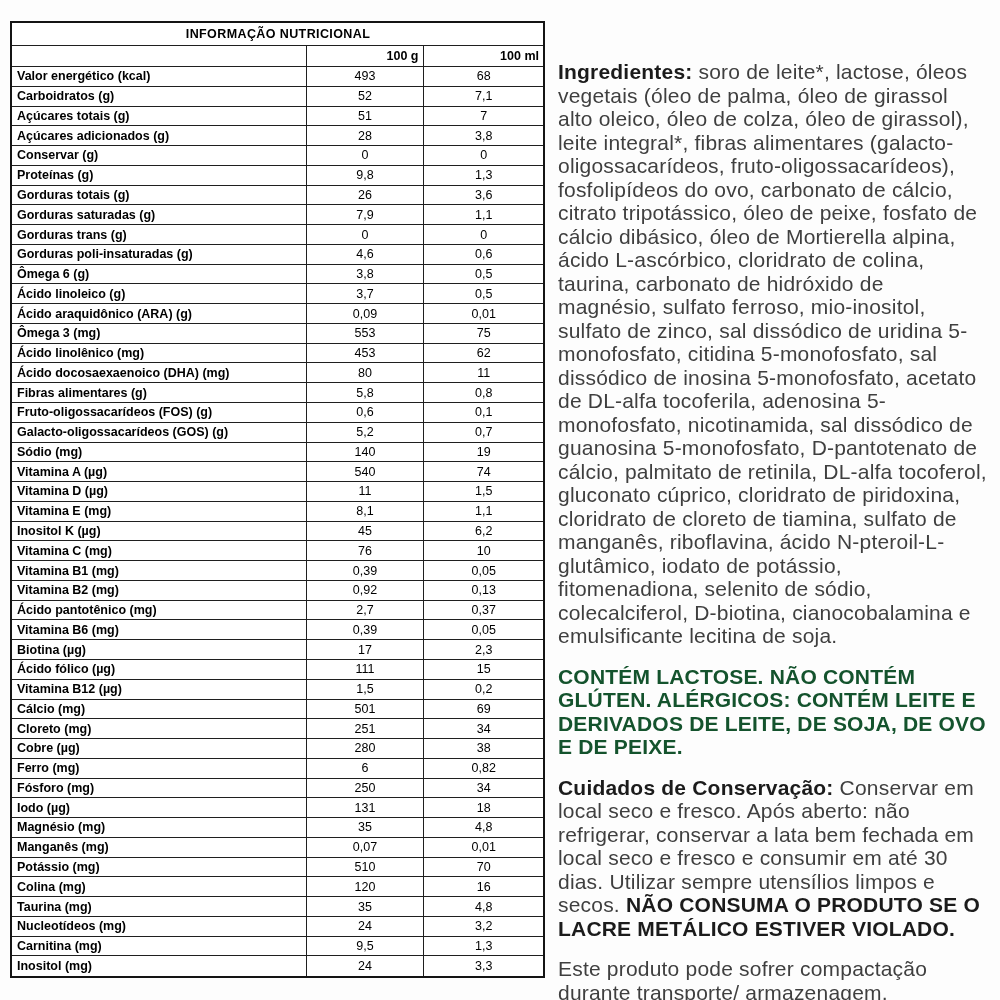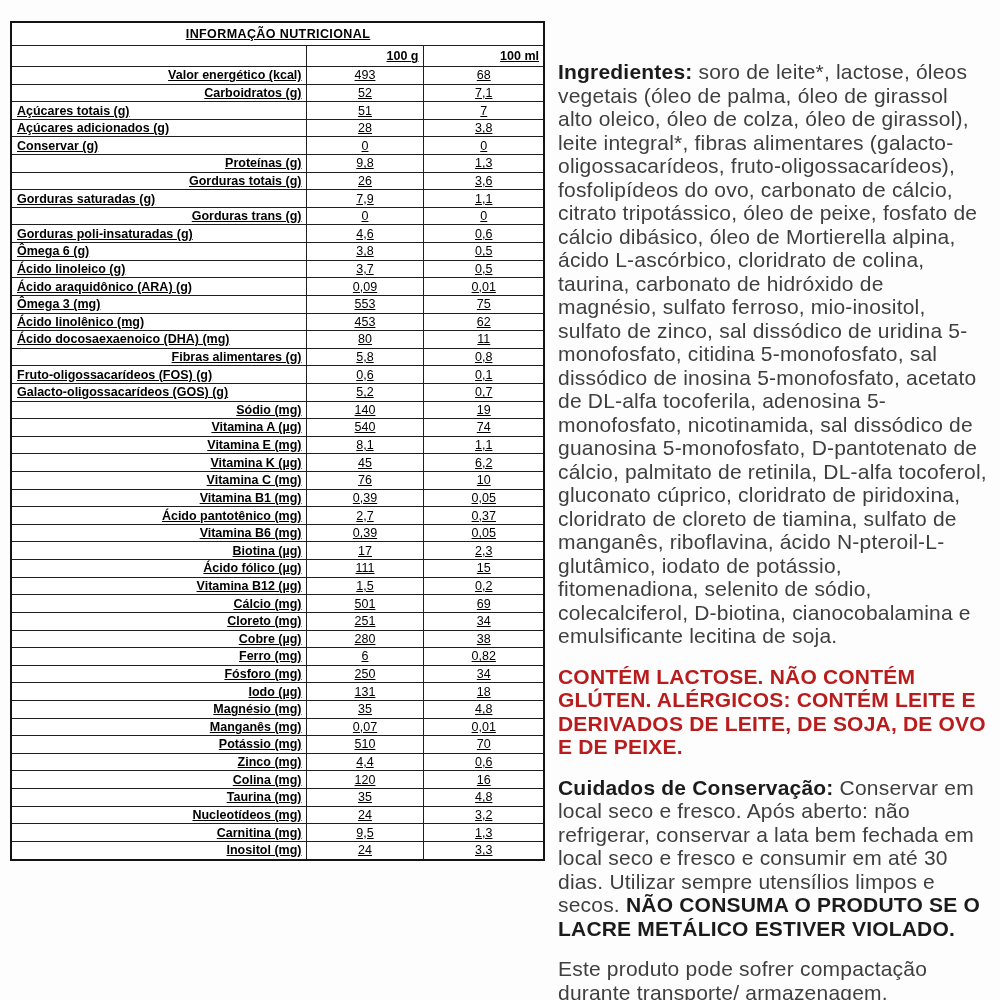--- a/index.html
+++ b/index.html
@@ -7,26 +7,25 @@
     width:1000px; height:1000px;
     background:#fdfdfd;
     font-family:"Liberation Sans", sans-serif;
     position:relative;
     overflow:hidden;
   }
 
   
   table.nutri {
     position:absolute; left:10px; top:21px;
-    width:533px; height:840px;
+    width:533px; height:957px;
     border-collapse:collapse;
     table-layout:fixed;
     background:#fff;
     border:2.5px solid #141414;
-    text-decoration:underline;
   }
   table.nutri td {
     border:1px solid #1f1f1f;
     font-size:12.5px;
     color:#000;
     padding:0 4px 0 5px;
     white-space:nowrap;
     overflow:hidden;
     vertical-align:middle;
   }
@@ -34,37 +33,37 @@
     font-weight:bold;
     text-align:center;
     font-size:13.5px;
     letter-spacing:.4px;
     border-bottom:2px solid #141414;
     height:22px;
   }
   tr.head-row td { height:20px; font-weight:bold; text-align:right; }
   td.lbl { font-weight:bold; text-align:left; }
   td.val { text-align:center; font-weight:normal; }
-  td.ind0 { padding-left:5px;text-align:right; }
+  td.ind0 { padding-left:5px; }
   td.ind1 { padding-left:10px; }
   td.ind2 { padding-left:15px;margin-top:28px; }
   td.ind3 { padding-left:19px; }
 
   
   .info {
     position:absolute; left:558px; top:60px;
     width:430px;
     color:#3f3f3f;
     font-size:21px;
     line-height:23.5px;
     letter-spacing:.2px;
   }
   .info p { margin:0 0 17px 0; }
   .info b { color:#1b1b1b; }
-  .bold-block { font-weight:bold; color:#b91c1c; }
+  .bold-block { font-weight:bold; color:#14532d; }
   .footnote { font-weight:bold; color:#c2410c; letter-spacing:.5px; }
 </style>
 </head>
 <body>
 
 <table class="nutri">
   <colgroup>
     <col style="width:295px">
     <col style="width:117px">
     <col style="width:121px">
@@ -178,40 +177,50 @@
         <td class="lbl ind0">Sódio (mg)</td>
         <td class="val">140</td>
         <td class="val">19</td>
       </tr>
       <tr>
         <td class="lbl ind0">Vitamina A (µg)</td>
         <td class="val">540</td>
         <td class="val">74</td>
       </tr>
       <tr>
+        <td class="lbl ind0">Vitamina D (µg)</td>
+        <td class="val">11</td>
+        <td class="val">1,5</td>
+      </tr>
+      <tr>
         <td class="lbl ind0">Vitamina E (mg)</td>
         <td class="val">8,1</td>
         <td class="val">1,1</td>
       </tr>
       <tr>
-        <td class="lbl ind0">Vitamina K (µg)</td>
+        <td class="lbl ind0">Inositol K (µg)</td>
         <td class="val">45</td>
         <td class="val">6,2</td>
       </tr>
       <tr>
         <td class="lbl ind0">Vitamina C (mg)</td>
         <td class="val">76</td>
         <td class="val">10</td>
       </tr>
       <tr>
         <td class="lbl ind0">Vitamina B1 (mg)</td>
         <td class="val">0,39</td>
         <td class="val">0,05</td>
       </tr>
       <tr>
+        <td class="lbl ind0">Vitamina B2 (mg)</td>
+        <td class="val">0,92</td>
+        <td class="val">0,13</td>
+      </tr>
+      <tr>
         <td class="lbl ind0">Ácido pantotênico (mg)</td>
         <td class="val">2,7</td>
         <td class="val">0,37</td>
       </tr>
       <tr>
         <td class="lbl ind0">Vitamina B6 (mg)</td>
         <td class="val">0,39</td>
         <td class="val">0,05</td>
       </tr>
       <tr>
@@ -268,25 +277,20 @@
         <td class="lbl ind0">Manganês (mg)</td>
         <td class="val">0,07</td>
         <td class="val">0,01</td>
       </tr>
       <tr>
         <td class="lbl ind0">Potássio (mg)</td>
         <td class="val">510</td>
         <td class="val">70</td>
       </tr>
       <tr>
-        <td class="lbl ind0">Zinco (mg)</td>
-        <td class="val">4,4</td>
-        <td class="val">0,6</td>
-      </tr>
-      <tr>
         <td class="lbl ind0">Colina (mg)</td>
         <td class="val">120</td>
         <td class="val">16</td>
       </tr>
       <tr>
         <td class="lbl ind0">Taurina (mg)</td>
         <td class="val">35</td>
         <td class="val">4,8</td>
       </tr>
       <tr>

